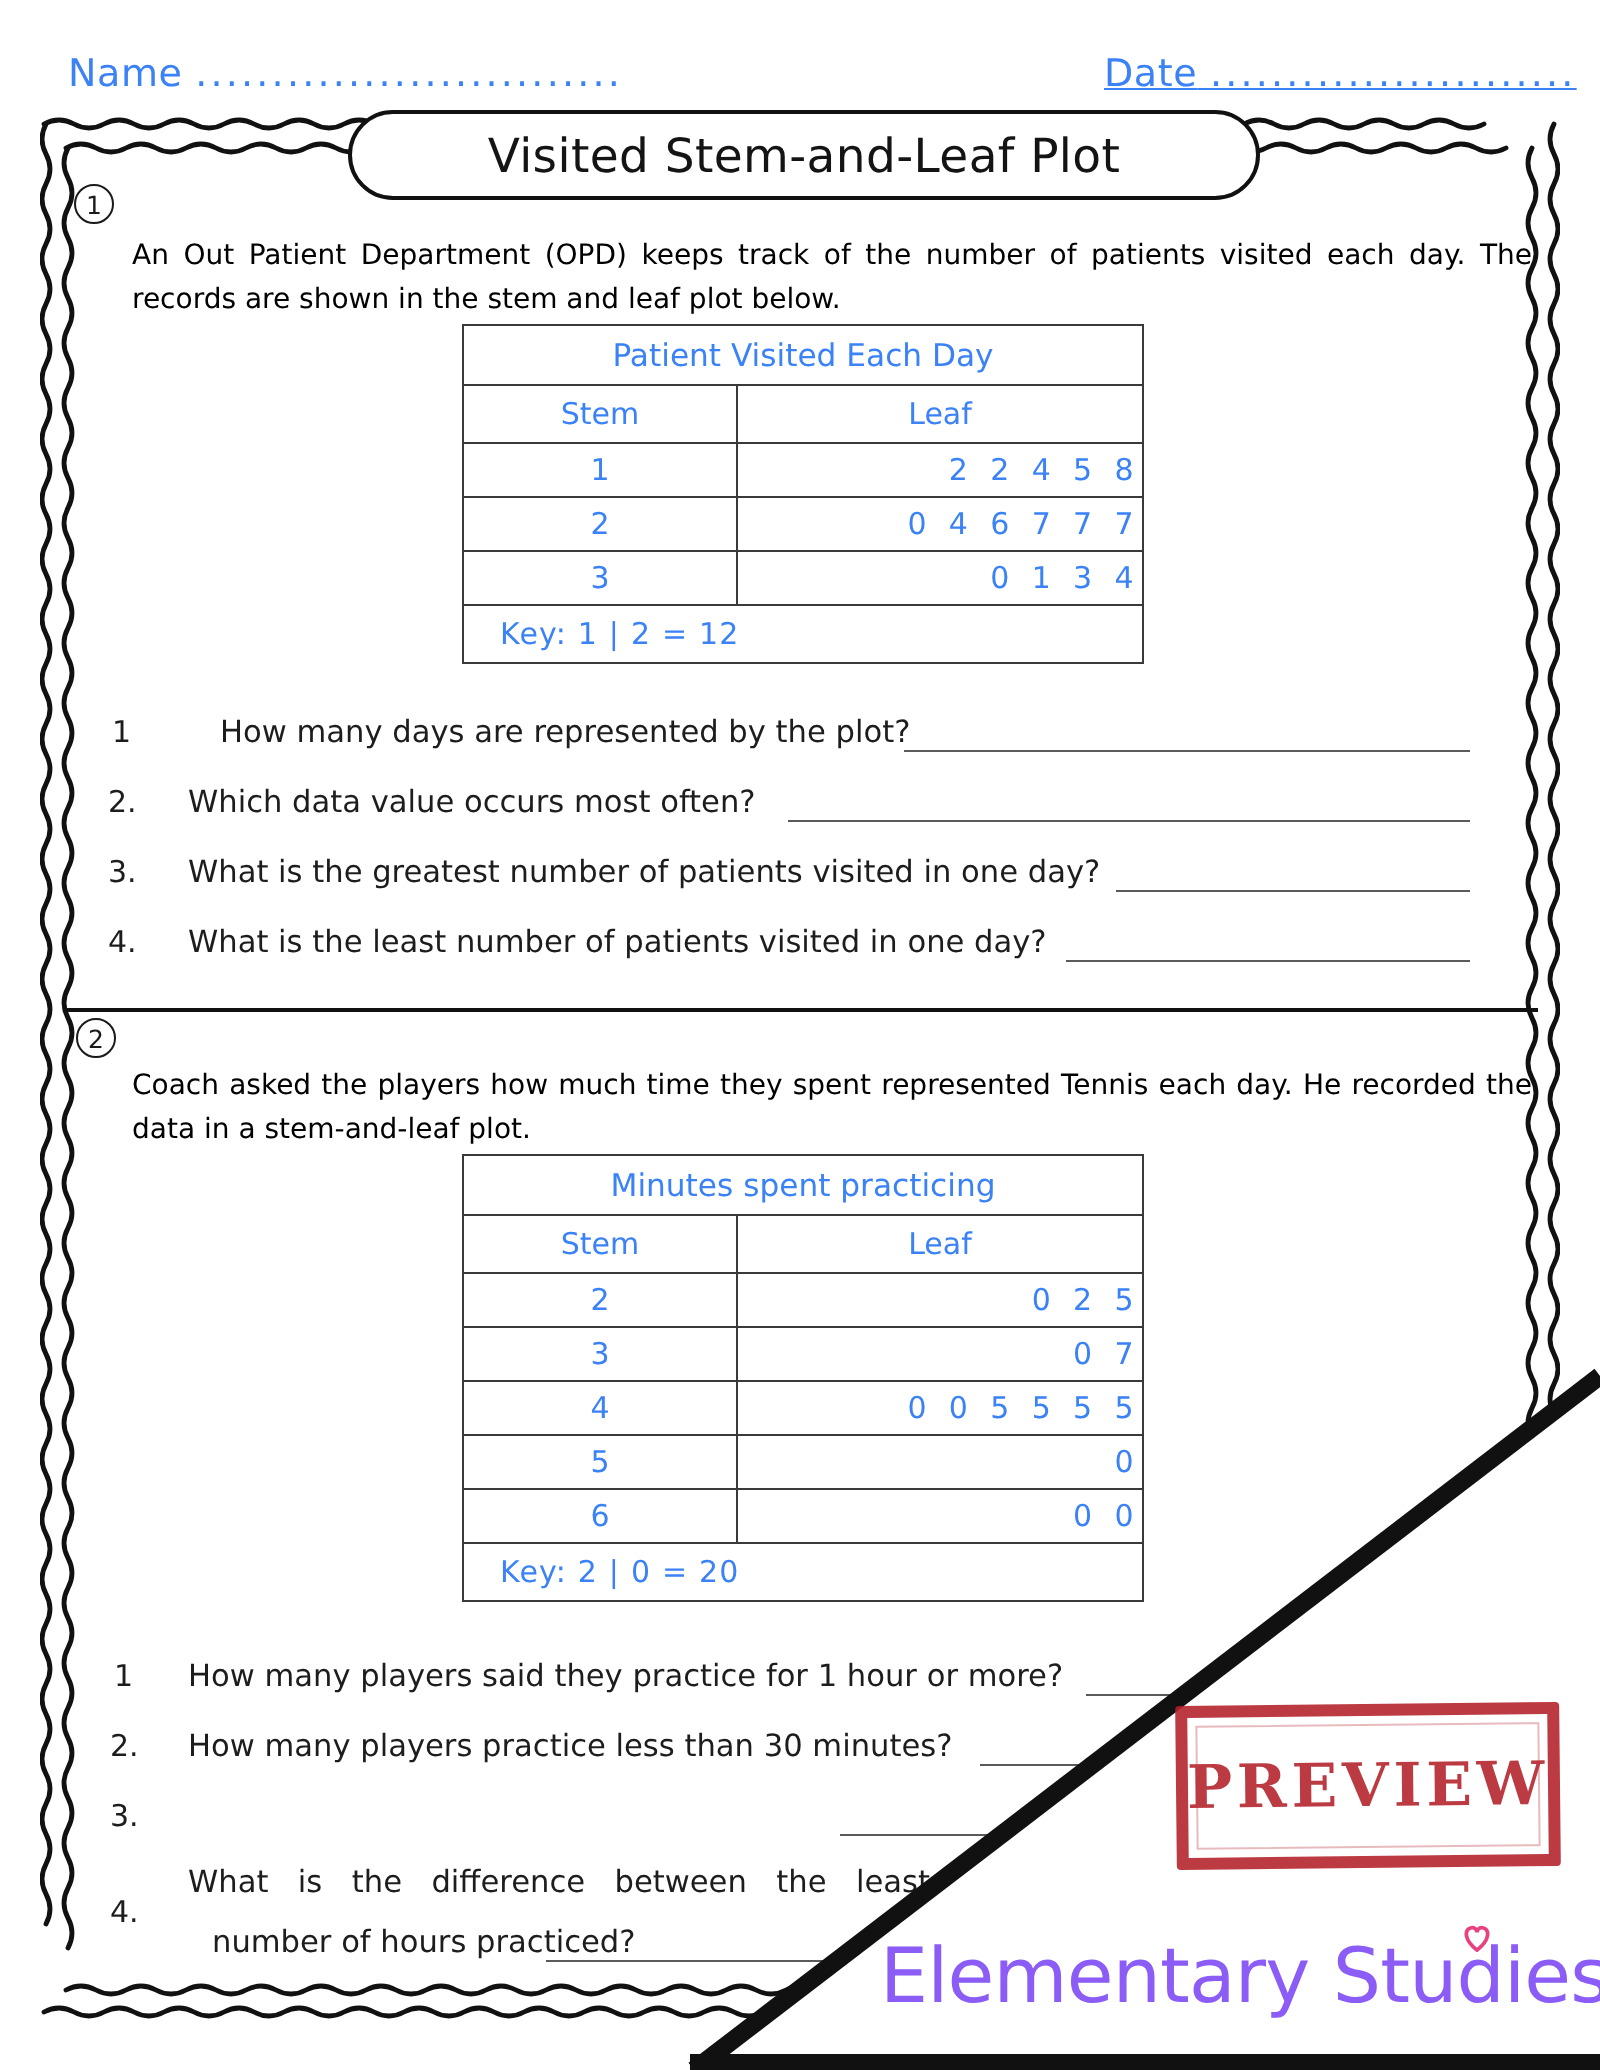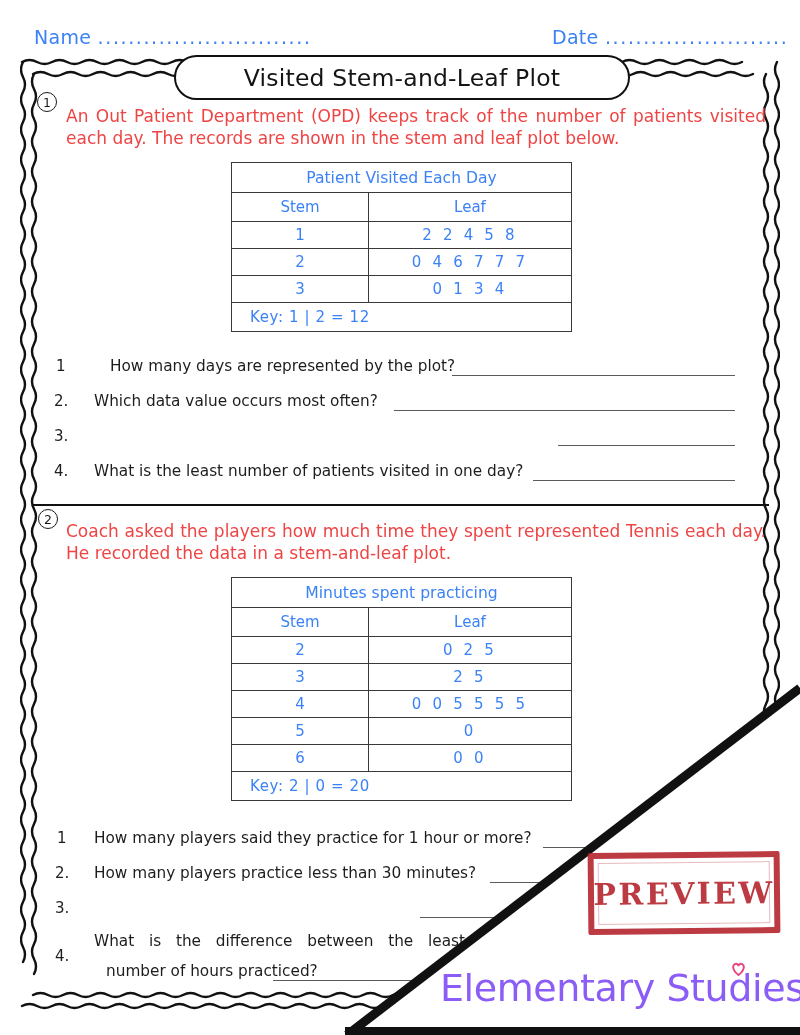--- a/index.html
+++ b/index.html
@@ -30,21 +30,21 @@
     height: 26px;
   }
   .nd-label {
     position: absolute;
     font-size: 19px;
     letter-spacing: 0.3px;
     white-space: nowrap;
     color: #3b82f6;
   }
   .nd-name { left: 0; }
-  .nd-date { left: 518px; }
+  .nd-date { left: 518px; text-decoration: underline; }
   .nd-dots {
     letter-spacing: 1.6px;
     font-size: 19px;
   }
 
   
   .frame-svg {
     position: absolute;
     top: 58px;
     left: 20px;
@@ -95,24 +95,25 @@
     align-items: center;
     justify-content: center;
     font-size: 12.5px;
     color: #1a1a1a;
     box-sizing: border-box;
   }
 
   
   .prompt {
     position: absolute;
-    font-size: 17px;
+    font-size: 14px;
     line-height: 21.5px;
-    color: #ef4444;
+    color: #000000;
     text-align: justify;
+    margin-top: 12px;
   }
 
   
   .sl-table {
     position: absolute;
     border-collapse: collapse;
     background: #ffffff;
     table-layout: fixed;
   }
   .sl-table td {
@@ -128,21 +129,21 @@
     height: 30px !important;
   }
   .sl-head {
     text-align: center;
     height: 29px !important;
   }
   .sl-stem {
     text-align: center;
   }
   .sl-leaf {
-    text-align: center;
+    text-align: right;
     letter-spacing: 3.2px;
   }
   .sl-key {
     text-align: left;
     padding-left: 18px;
     height: 29px !important;
     letter-spacing: 0.6px;
   }
 
   
@@ -306,20 +307,21 @@
 
   <div class="q-num" style="left:56px; top:357px;">1</div>
   <div class="q-text" style="left:94px; top:357px;margin-left:16px;">How many days are represented by the plot?</div>
   <div class="q-line" style="left:452px; top:375px; width:283px;"></div>
 
   <div class="q-num" style="left:54px; top:392px;">2.</div>
   <div class="q-text" style="left:94px; top:392px;">Which data value occurs most often?</div>
   <div class="q-line" style="left:394px; top:410px; width:341px;"></div>
 
   <div class="q-num" style="left:54px; top:427px;">3.</div>
+  <div class="q-text" style="left:94px; top:427px;">What is the greatest number of patients visited in one day?</div>
   <div class="q-line" style="left:558px; top:445px; width:177px;"></div>
 
   <div class="q-num" style="left:54px; top:462px;">4.</div>
   <div class="q-text" style="left:94px; top:462px;">What is the least number of patients visited in one day?</div>
   <div class="q-line" style="left:533px; top:480px; width:202px;"></div>
 
   <div class="section-divider" style="top:504px;"></div>
 
   <div class="set-badge" style="left:38px; top:509px;">
     <span>2</span>
@@ -338,21 +340,21 @@
       <tr>
         <td class="sl-head">Stem</td>
         <td class="sl-head">Leaf</td>
       </tr>
       <tr>
         <td class="sl-stem">2</td>
         <td class="sl-leaf">0 2 5</td>
       </tr>
       <tr>
         <td class="sl-stem">3</td>
-        <td class="sl-leaf">2 5</td>
+        <td class="sl-leaf">0 7</td>
       </tr>
       <tr>
         <td class="sl-stem">4</td>
         <td class="sl-leaf">0 0 5 5 5 5</td>
       </tr>
       <tr>
         <td class="sl-stem">5</td>
         <td class="sl-leaf">0</td>
       </tr>
       <tr>

